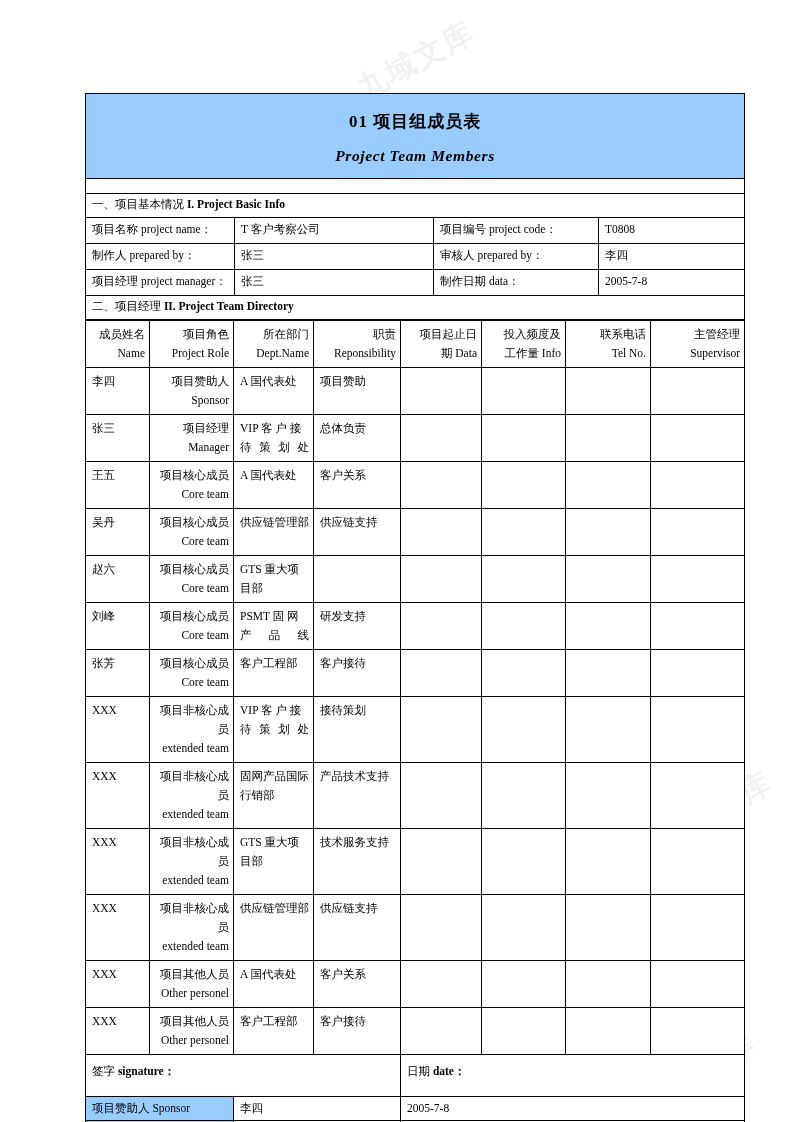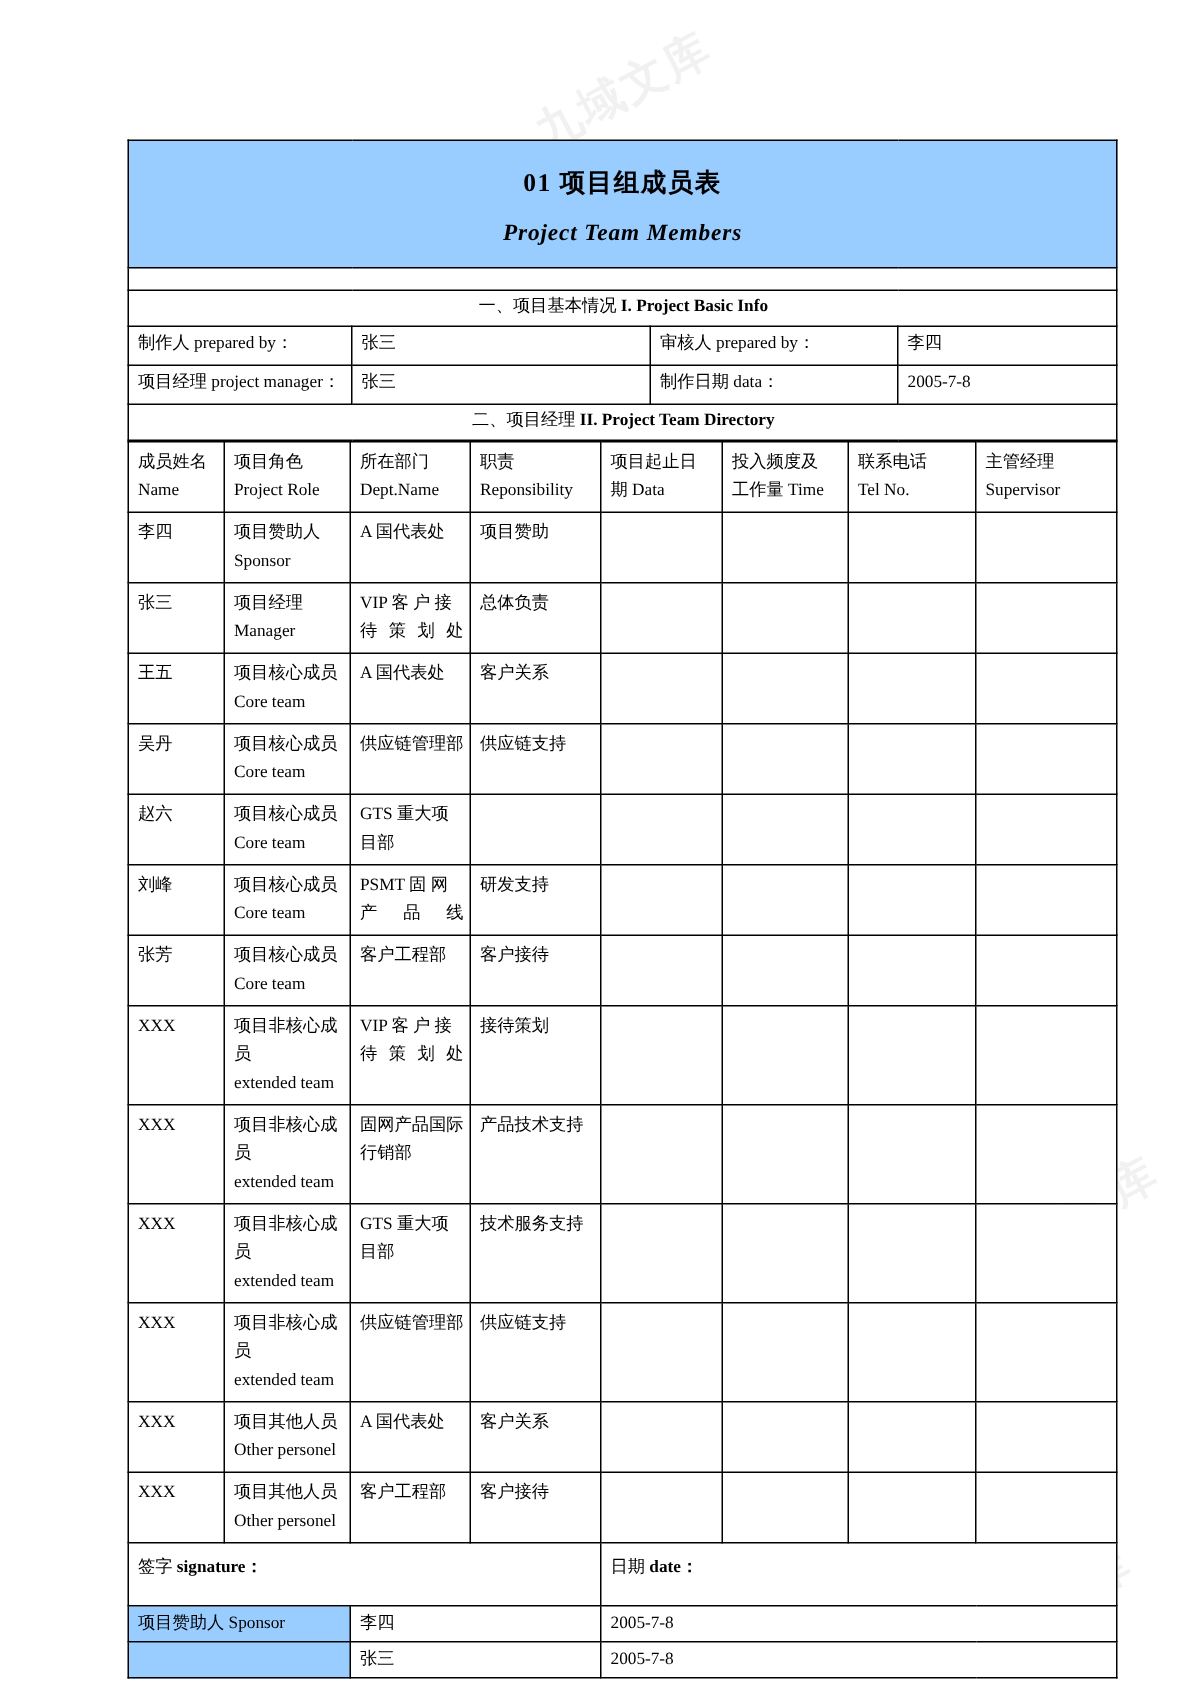--- a/index.html
+++ b/index.html
@@ -80,21 +80,20 @@
   }
 
   .spacer-row td { height: 14px; padding: 0 !important; }
 
   
   .section-head {
     font-size: 12px;
     height: 19px;
     padding-top: 2px !important;
     padding-bottom: 2px !important;
-    text-align: center;
   }
   .section-head .cn { font-weight: normal; }
   .section-head .en { font-weight: bold; }
 
   
   .info-row td { height: 19px; font-size: 11.5px; }
   .label-cn { }
   .label-en { }
 
   
@@ -106,21 +105,21 @@
   table.team td, table.team th {
     border: 1px solid #000000;
     vertical-align: top;
     padding: 4px 4px 4px 6px;
     font-size: 11.5px;
     line-height: 19px;
     text-align: left;
     font-weight: normal;
     background: #ffffff;
   }
-  table.team td .l1, table.team td .l2 { display: block; }
+  table.team td .l1, table.team td .l2 { display: block; text-align: right; }
   td.just { text-align: justify; text-align-last: justify; margin-left: 44px; }
 
   .hdr-cell { height: 38px; }
 
   .body-row td { height: 34px; }
 
   
   .sig-head td { height: 30px; font-size: 12px; padding-top: 7px !important; }
   .sig-row td { height: 19px; font-size: 11.5px; padding-top: 2px !important; padding-bottom: 2px !important;}
   .sig-label {
@@ -159,20 +158,32 @@
       <tr class="spacer-row">
         <td colspan="4"></td>
       </tr>
       <tr>
         <td class="section-head" colspan="4">
           <span class="cn">一、项目基本情况</span>
           <span class="en">I. Project Basic Info</span>
         </td>
       </tr>
 
+      <tr class="info-row">
+        <td>
+          <span class="label-cn">项目名称</span>
+          <span class="label-en">project name：</span>
+        </td>
+        <td>T 客户考察公司</td>
+        <td>
+          <span class="label-cn">项目编号</span>
+          <span class="label-en">project code：</span>
+        </td>
+        <td>T0808</td>
+      </tr>
 
       <tr class="info-row">
         <td>
           <span class="label-cn">制作人</span>
           <span class="label-en">prepared by：</span>
         </td>
         <td>张三</td>
         <td>
           <span class="label-cn">审核人</span>
           <span class="label-en">prepared by：</span>
@@ -230,21 +241,21 @@
           <td class="hdr-cell">
             <span class="l1">职责</span>
             <span class="l2">Reponsibility</span>
           </td>
           <td class="hdr-cell">
             <span class="l1">项目起止日</span>
             <span class="l2">期  Data</span>
           </td>
           <td class="hdr-cell">
             <span class="l1">投入频度及</span>
-            <span class="l2">工作量  Time</span>
+            <span class="l2">工作量  Info</span>
           </td>
           <td class="hdr-cell">
             <span class="l1">联系电话</span>
             <span class="l2">Tel     No.</span>
           </td>
           <td class="hdr-cell">
             <span class="l1">主管经理</span>
             <span class="l2">Supervisor</span>
           </td>
         </tr>

